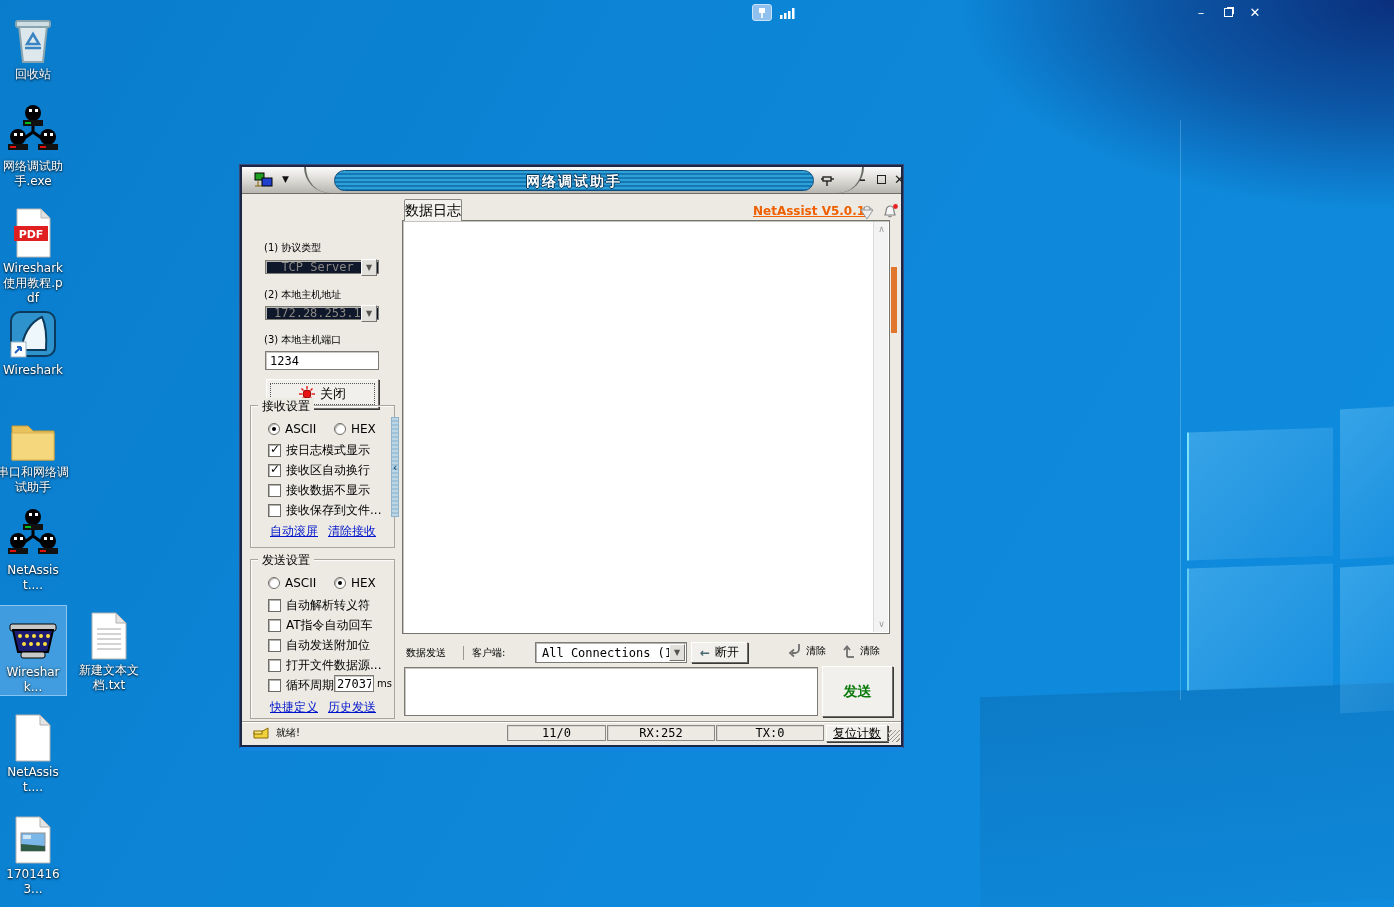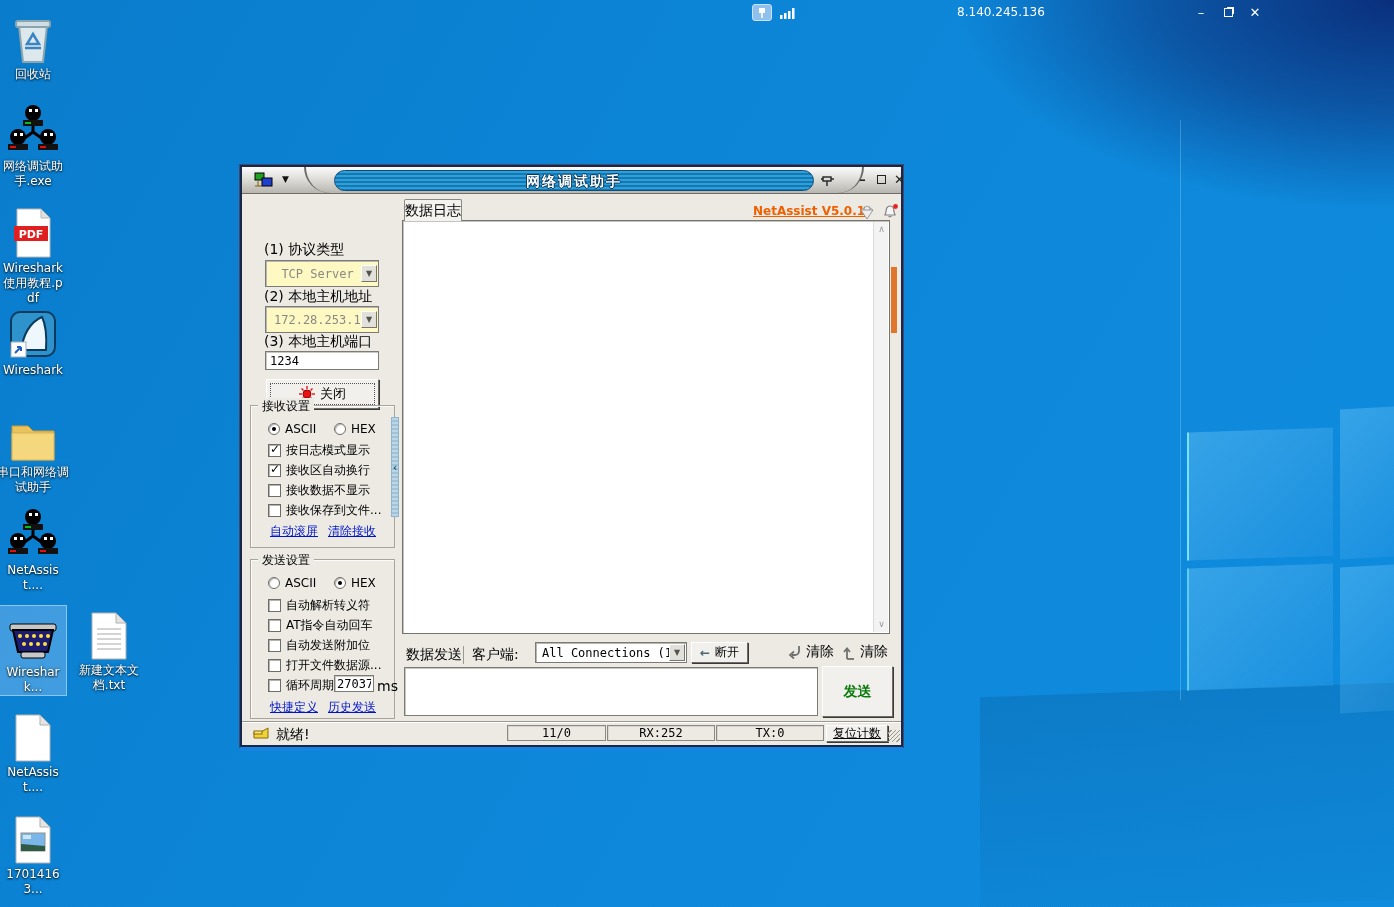--- a/index.html
+++ b/index.html
@@ -47,22 +47,22 @@
     background:repeating-linear-gradient(180deg,#2f9fd8 0 2px, #1478b4 2px 4px); border:1px solid #0c4d7e;
     text-align:center; }
   #title-pill span { font-size:14px; font-weight:bold; color:#fff; line-height:20px;
     text-shadow:1px 0 0 #063a5e, -1px 0 0 #063a5e, 0 1px 0 #063a5e, 0 -1px 0 #063a5e; letter-spacing:2px; }
   .tb-btn { position:absolute; top:5px; width:17px; height:17px; font-size:13px; font-weight:bold; color:#222;
     text-align:center; line-height:16px; }
 
   
   .group { position:absolute; border:1px solid #a9a59d; box-shadow:1px 1px 0 rgba(255,255,255,.8) inset; }
   .legend { position:absolute; top:-8px; left:7px; background:#eceae3; padding:0 4px; font-size:12px; color:#000; }
-  .flabel { position:absolute; font-size:14px; color:#000; white-space:nowrap; }
-  .combo { position:absolute; height:27px; background:#fef9c3; border:1px solid #7d7b76;
+  .flabel { position:absolute; font-size:10px; color:#000; white-space:nowrap; }
+  .combo { position:absolute; height:14px; background:#0f172a; border:1px solid #7d7b76;
     box-shadow:inset 1px 1px 0 #b8b6b1; display:flex; align-items:center; }
   .combo .cval { flex:1; font-family:"DejaVu Sans Mono",monospace; font-size:12px; color:#8a8884; padding-left:8px; white-space:nowrap; overflow:hidden; }
   .combo.enabled { background:#fff; }
   .combo.enabled .cval { color:#000; padding-left:6px; }
   .cbtn { width:16px; height:17px; margin-right:1px; background:#e2e0db; border:1px solid; border-color:#fff #77756f #77756f #fff;
     font-size:8px; color:#55534e; text-align:center; line-height:15px; flex:none; }
   .tinput { position:absolute; background:#fff; border:1px solid #7d7b76; box-shadow:inset 1px 1px 0 #c9c7c2;
     font-family:"DejaVu Sans Mono",monospace; font-size:12px; color:#000; padding:2px 4px; }
   .btn { position:absolute; background:#f1f0ec; border:1px solid; border-color:#fff #6e6c66 #6e6c66 #fff;
     box-shadow:1px 1px 0 #3a3a38; font-size:13px; color:#000; display:flex; align-items:center; justify-content:center; gap:5px; }
@@ -275,21 +275,20 @@
           <rect x="2" y="1" width="6" height="5" fill="#fff"></rect>
           <line x1="5" y1="6" x2="5" y2="11" stroke="#fff" stroke-width="1.6"></line>
         </svg>
     </div>
     <svg class="abs" style="left:68px; top:8px;" width="16" height="11" viewBox="0 0 16 11">
       <rect x="0" y="7" width="2.5" height="4" fill="#fff"></rect>
         <rect x="4" y="5" width="2.5" height="6" fill="#fff"></rect>
         <rect x="8" y="3" width="2.5" height="8" fill="#fff"></rect>
         <rect x="12" y="0" width="2.5" height="11" fill="#fff"></rect>
     </svg>
-    <div class="addr">8.140.245.136</div>
     <div class="rdp-btn" style="left:478px;">–</div>
     <div class="rdp-btn" style="left:505px;"><span class="rdp-restore"></span></div>
     <div class="rdp-btn" style="left:532px;">✕</div>
   </div>
 
   <div id="appwin">
     <div id="titlebar">
       <svg class="abs" style="left:12px; top:5px;" width="20" height="17" viewBox="0 0 20 17">
         <rect x="1" y="1" width="9" height="7" fill="#20a020" stroke="#000"></rect>
         <rect x="8" y="6" width="10" height="8" fill="#2040d0" stroke="#000"></rect>

